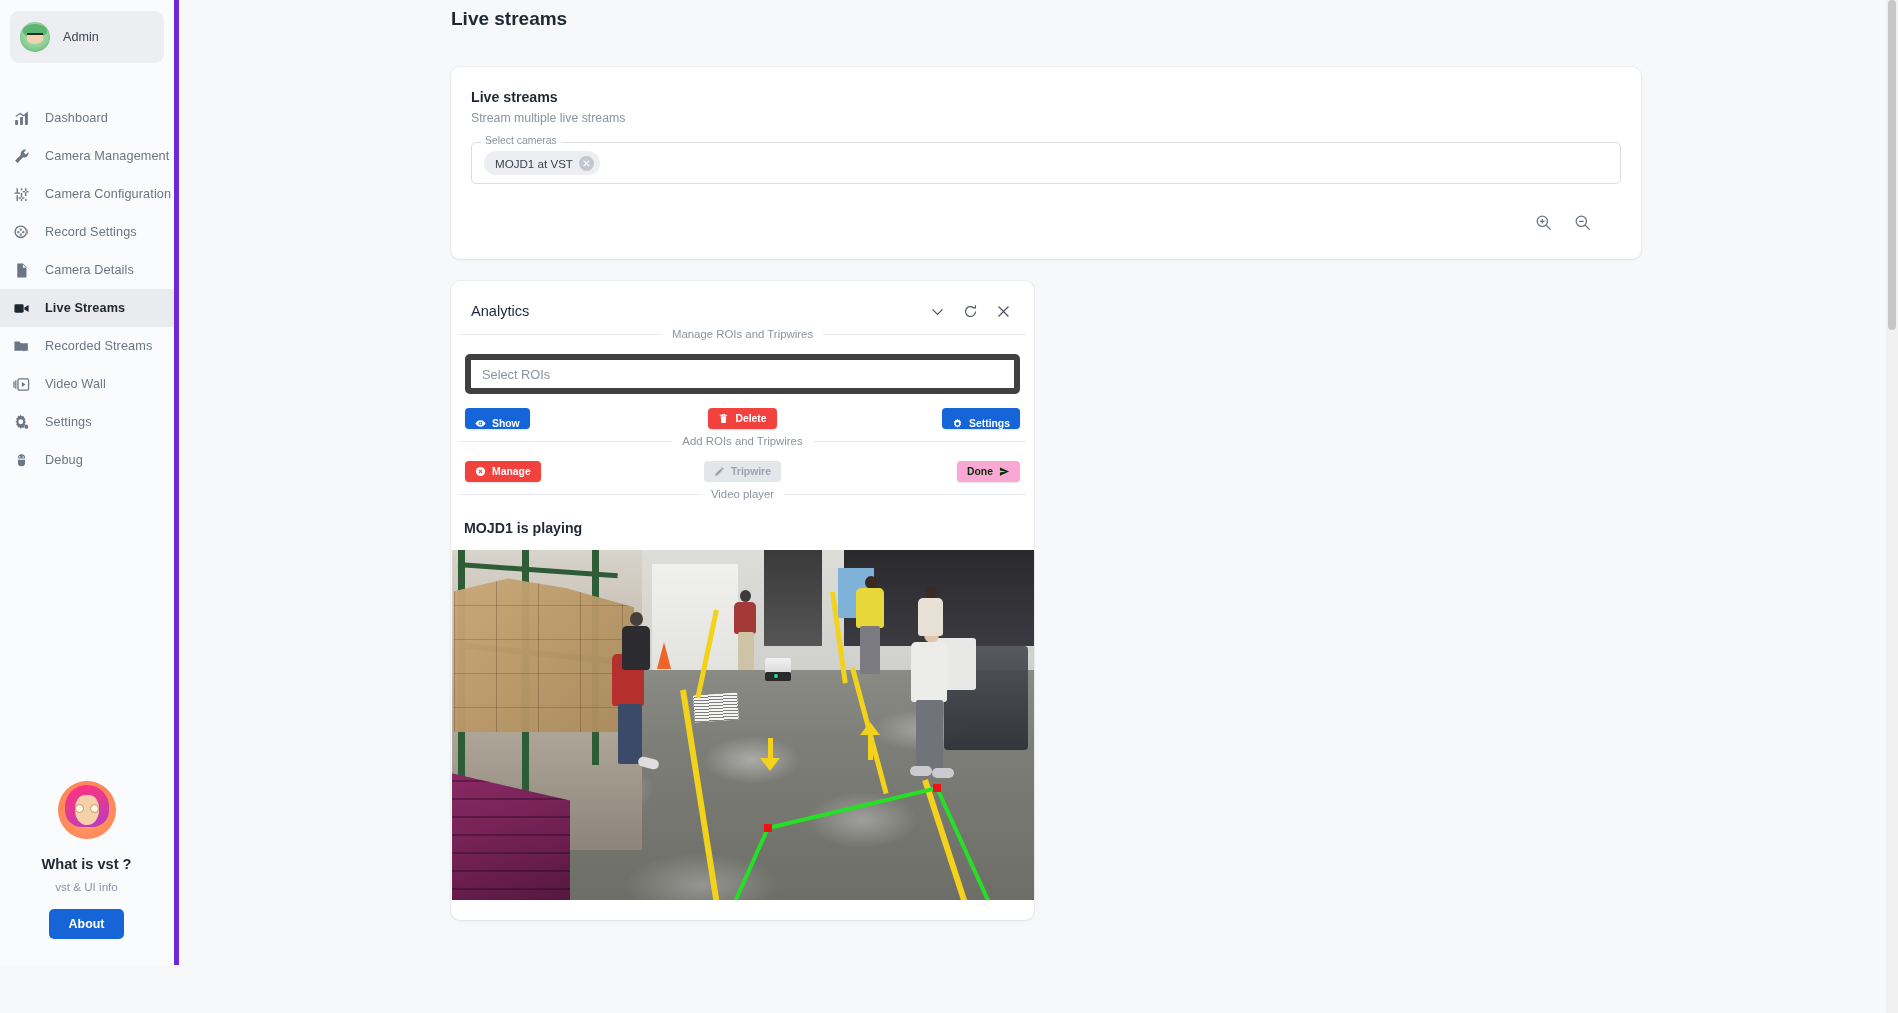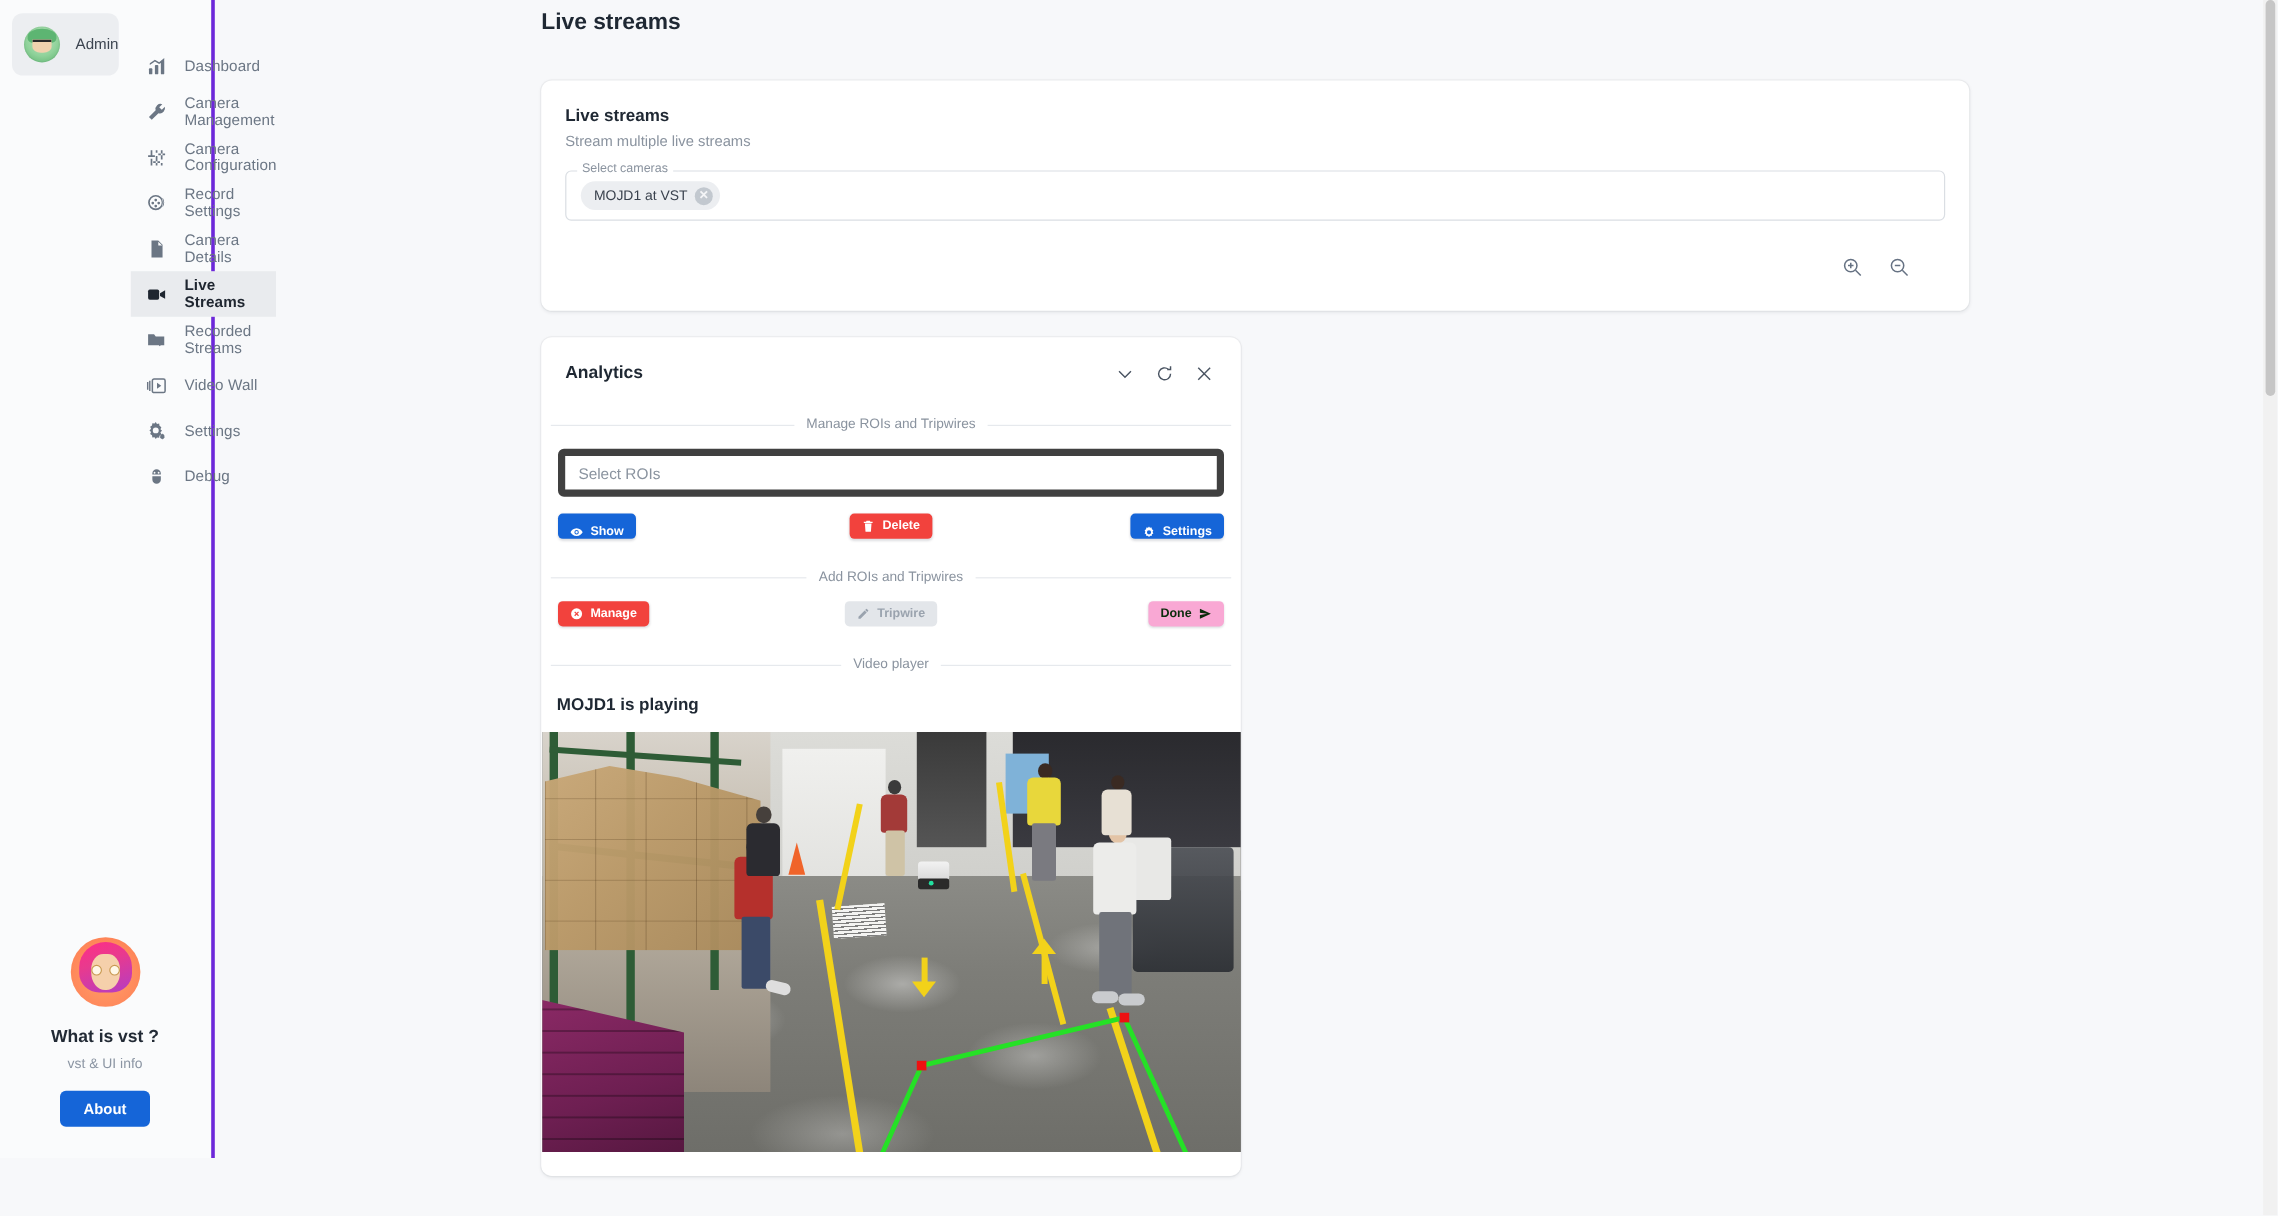--- a/index.html
+++ b/index.html
@@ -8,23 +8,23 @@
     background: #f7f8fa;
     font-family: "Liberation Sans", sans-serif;
     overflow: hidden;
   }
   .app { display: flex; width: 1898px; height: 1013px; }
 
   
   .sidebar {
     width: 179px; height: 965px; flex: 0 0 179px;
     background: #fafbfc;
-    border-right: 3px solid #6d28d9;
+    border-right: 5px solid #6d28d9;
     position: relative;
-    display: flex; flex-direction: row;
+    display: flex; flex-direction: column;
   }
   .profile {
     margin: 11px 10px 0 10px;
     height: 52px; border-radius: 9px;
     background: #eceef1;
     display: flex; align-items: center; padding-left: 10px; gap: 13px;
   }
   .avatar {
     width: 30px; height: 30px; border-radius: 50%;
     background: radial-gradient(circle at 50% 38%, #bfe3c0 0%, #8fd29a 55%, #5ab06e 100%);
@@ -130,28 +130,28 @@
   }
   .chip-input::placeholder { color: #a2abb6; }
 
   .zoom-row { display:flex; justify-content:flex-end; gap: 17px; margin-top: 27px; padding-right: 28px; }
   .zoom-btn { width: 22px; height: 22px; cursor:pointer; display:flex; align-items:center; justify-content:center; }
   .zoom-btn svg { width: 19px; height: 19px; stroke: #667283; fill:none; stroke-width: 1.6; }
 
   
   .card-analytics { margin-top: 22px; width: 583px; padding: 0 0 20px 0; }
   .an-head { display:flex; align-items:center; padding: 19px 20px 0 20px; }
-  .an-title { font-size: 14.6px; font-weight: 700; color: #1f2833; }
+  .an-title { font-size: 14.6px; font-weight: 400; color: #1f2833; }
   .an-actions { margin-left:auto; display:flex; align-items:center; gap: 11px; }
   .an-actions .ic { width: 22px; height: 22px; display:flex; align-items:center; justify-content:center; cursor:pointer; }
   .an-actions .ic svg { width: 17px; height: 17px; stroke: #4b5563; fill:none; stroke-width: 1.7; }
 
   .divider-label {
     display:flex; align-items:center; gap: 10px; color:#8a939f; font-size: 11.4px;
-    padding: 0 8px; margin-top: 26px;
+    padding: 0 8px; margin-top: 6px;
   }
   .divider-label::before, .divider-label::after {
     content:""; height:1px; background:#e6e9ed; flex:1;
   }
 
   .selects { display:flex; gap: 23px; padding: 0 14px; margin-top: 14px; }
   .select-box {
     flex: 1; height: 40px; border: 6px solid #404040; border-radius: 5px;
     display:flex; align-items:center; padding: 0 11px;
     font-size: 12.8px; color: #8a939f; cursor: pointer; background:#fff;

